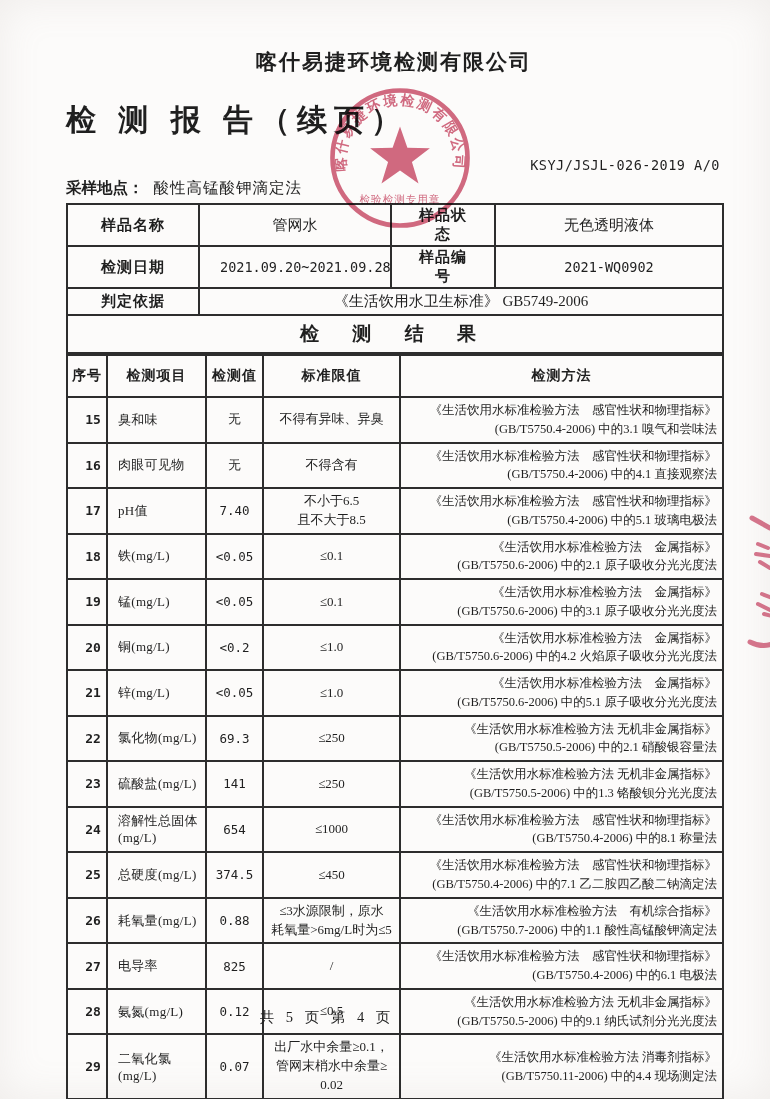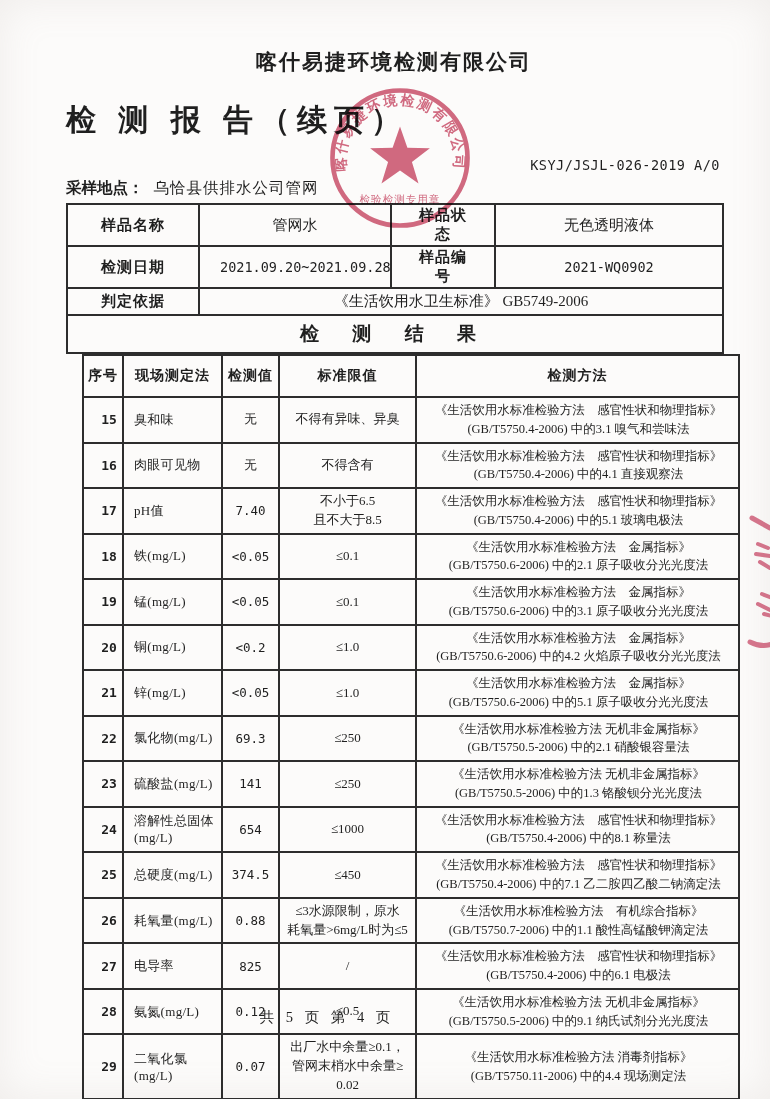--- a/index.html
+++ b/index.html
@@ -43,31 +43,31 @@
   .info-table .lbl{
     font-weight:bold;font-family:"Liberation Sans","DejaVu Sans",sans-serif;
     letter-spacing:1px;
   }
   .info-table .num{font-family:"DejaVu Sans Mono","Liberation Mono",monospace;font-size:13.5px;margin-left:44px;}
   .section-row td{
     height:34px;font-size:19px;font-weight:bold;letter-spacing:14px;
     font-family:"Liberation Sans","DejaVu Sans",sans-serif;text-align:center;
   }
 
-  .results-table{font-size:13px;margin-left:16px;}
+  .results-table{font-size:13px;}
   .results-table th{
     height:38px;font-size:14px;font-weight:bold;text-align:center;
     font-family:"Liberation Sans","DejaVu Sans",sans-serif;letter-spacing:1px;
   }
   .results-table td{padding:3px 5px;height:36px;}
   .results-table td.c-no{text-align:center;font-family:"DejaVu Sans Mono","Liberation Mono",monospace;font-size:13px;font-weight:bold;padding-left:17px;}
   .results-table td.c-item{text-align:left;padding-left:10px;white-space:pre-line;letter-spacing:.3px;}
   .results-table td.c-val{text-align:center;font-family:"DejaVu Sans Mono","Liberation Mono",monospace;font-size:12.5px;}
   .results-table td.c-limit{text-align:center;white-space:pre-line;line-height:1.45;}
-  .results-table td.c-method{text-align:center;padding-left:7px;font-size:12.5px;line-height:1.5;}
+  .results-table td.c-method{text-align:right;padding-left:7px;font-size:12.5px;line-height:1.5;}
   .m2{display:block;}
 
   .footer{
     position:absolute;left:0;width:654px;top:1008px;text-align:center;
     font-size:14.5px;letter-spacing:4px;
   }
 
   
   .seal{
     position:absolute;left:326px;top:84px;width:148px;height:148px;
@@ -82,21 +82,21 @@
 <body>
 
 <div class="page">
   <div class="content">
 
     <div class="company">喀什易捷环境检测有限公司</div>
     <div class="report-title">检 测 报 告（续页）</div>
     <div class="doc-code">KSYJ/JSJL-026-2019  A/0</div>
 
     <div class="sampling">
-      <span class="lbl">采样地点：</span><span class="val">乌恰县供排水公司管网</span>
+      <span class="lbl">采样地点：</span><span class="val">酸性高锰酸钾滴定法</span>
     </div>
 
     <table class="info-table">
       <colgroup>
           <col style="width:132px">
           <col style="width:192px">
           <col style="width:104px">
           <col style="width:228px">
         </colgroup>
       <tbody id="info-body">
@@ -128,21 +128,21 @@
       <colgroup>
           <col style="width:40px">
           <col style="width:99px">
           <col style="width:57px">
           <col style="width:137px">
           <col style="width:323px">
         </colgroup>
       <thead>
         <tr>
           <th>序号</th>
-          <th>现场测定法</th>
+          <th>检测项目</th>
           <th>检测值</th>
           <th>标准限值</th>
           <th>检测方法</th>
         </tr>
       </thead>
       <tbody id="results-body">
           <tr>
             <td class="c-no">15</td>
             <td class="c-item">臭和味</td>
             <td class="c-val">无</td>

